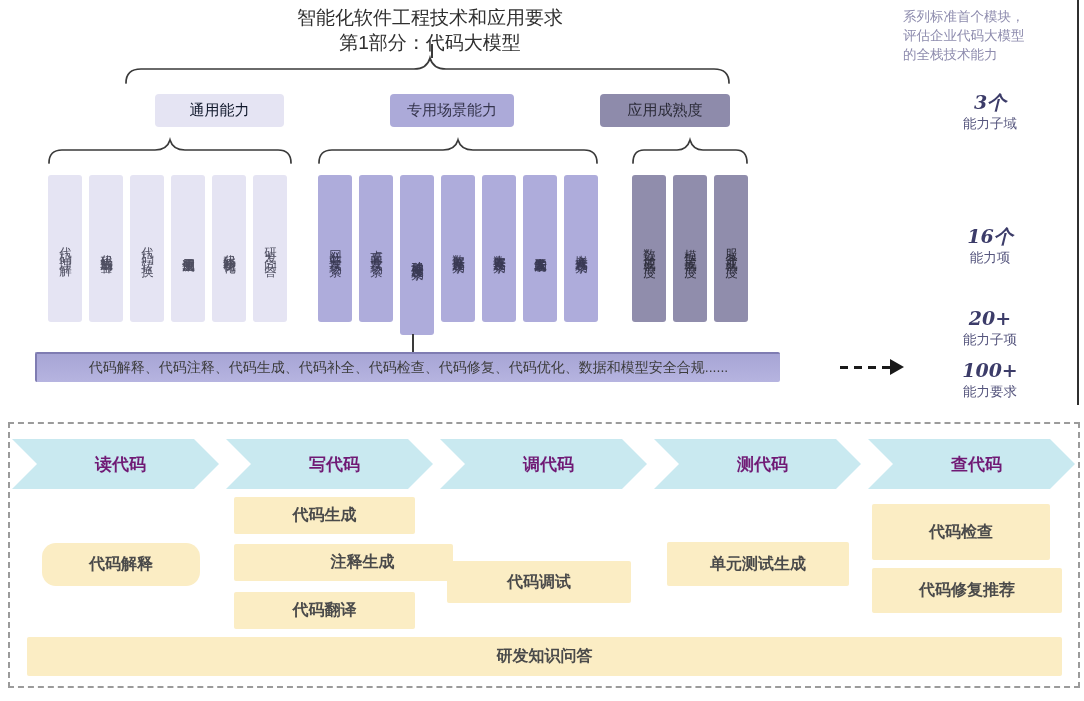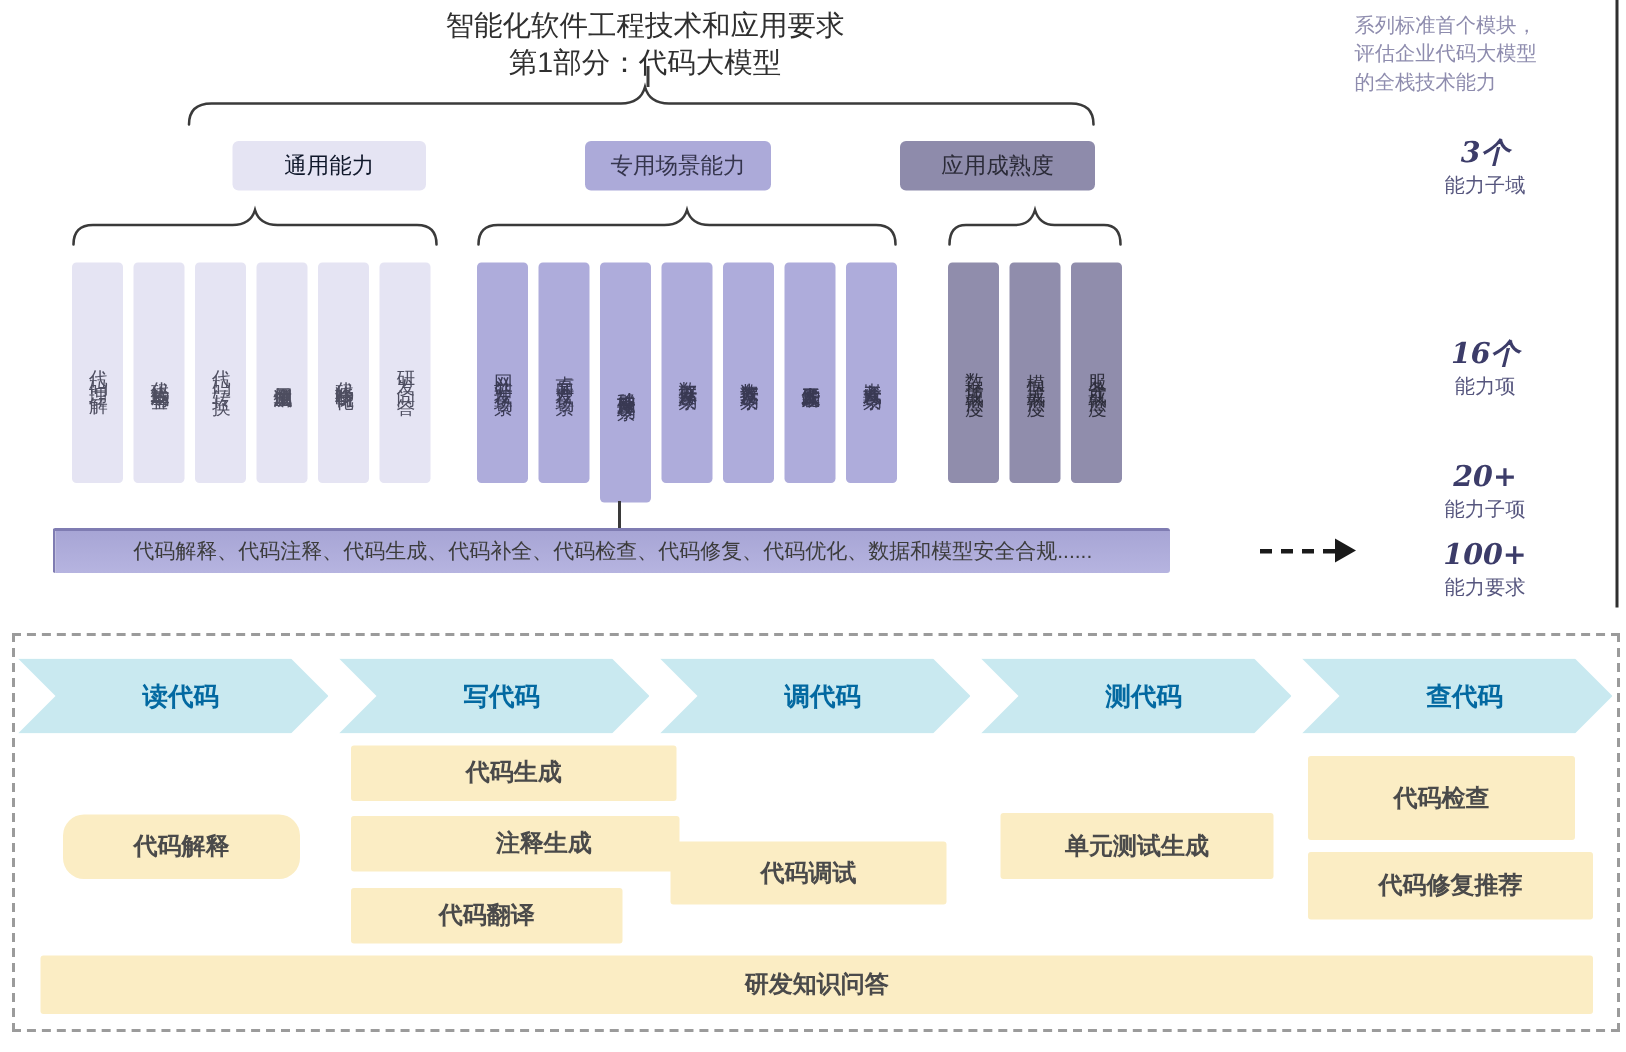--- a/index.html
+++ b/index.html
@@ -46,21 +46,21 @@
   .arrow .dashes{width:50px;height:3px;
                  background:repeating-linear-gradient(90deg,#1a1a1a 0 8px,transparent 8px 14px);}
   .arrow .head{width:0;height:0;border-left:14px solid #1a1a1a;
                border-top:8px solid transparent;border-bottom:8px solid transparent;}
   .edge-line{left:1077px;top:0;width:2px;height:405px;background:#2f2f2f;}
 
   
   .panel{left:8px;top:422px;width:1068px;height:262px;border:2px dashed #9b9b9b;background:#fff;}
   .chevrons{position:absolute;left:2px;top:15px;display:flex;gap:7px;}
   .chev{width:207px;height:50px;background:#c9e9f0;display:flex;align-items:center;justify-content:center;
-        padding-left:10px;box-sizing:border-box;font-size:17px;font-weight:700;color:#0369a1;
+        padding-left:10px;box-sizing:border-box;font-size:17px;font-weight:700;color:#701a75;
         clip-path:polygon(0 0,calc(100% - 25px) 0,100% 50%,calc(100% - 25px) 100%,0 100%,25px 50%);}
   .task{position:absolute;background:#fbedc4;border-radius:2px;display:flex;align-items:center;
         justify-content:center;font-size:16px;font-weight:700;color:#4a4a4a;}
 </style>
 </head>
 <body>
 
 <div class="canvas">
 
   <div class="abs title">
@@ -152,21 +152,21 @@
     <div class="chevrons">
       <div class="chev">读代码</div>
       <div class="chev">写代码</div>
       <div class="chev">调代码</div>
       <div class="chev">测代码</div>
       <div class="chev">查代码</div>
     </div>
 
     <div class="task" style="left:32px;top:119px;width:158px;height:43px;border-radius:14px;">代码解释</div>
 
-    <div class="task" style="left:224px;top:73px;width:217px;height:37px;">代码生成</div>
+    <div class="task" style="left:224px;top:73px;width:181px;height:37px;">代码生成</div>
     <div class="task" style="left:224px;top:120px;width:181px;height:37px;padding-left:38px;">注释生成</div>
     <div class="task" style="left:224px;top:168px;width:181px;height:37px;">代码翻译</div>
 
     <div class="task" style="left:437px;top:137px;width:184px;height:42px;text-align:right;">代码调试</div>
 
     <div class="task" style="left:657px;top:118px;width:182px;height:44px;">单元测试生成</div>
 
     <div class="task" style="left:862px;top:80px;width:178px;height:56px;">代码检查</div>
     <div class="task" style="left:862px;top:144px;width:190px;height:45px;">代码修复推荐</div>
 

